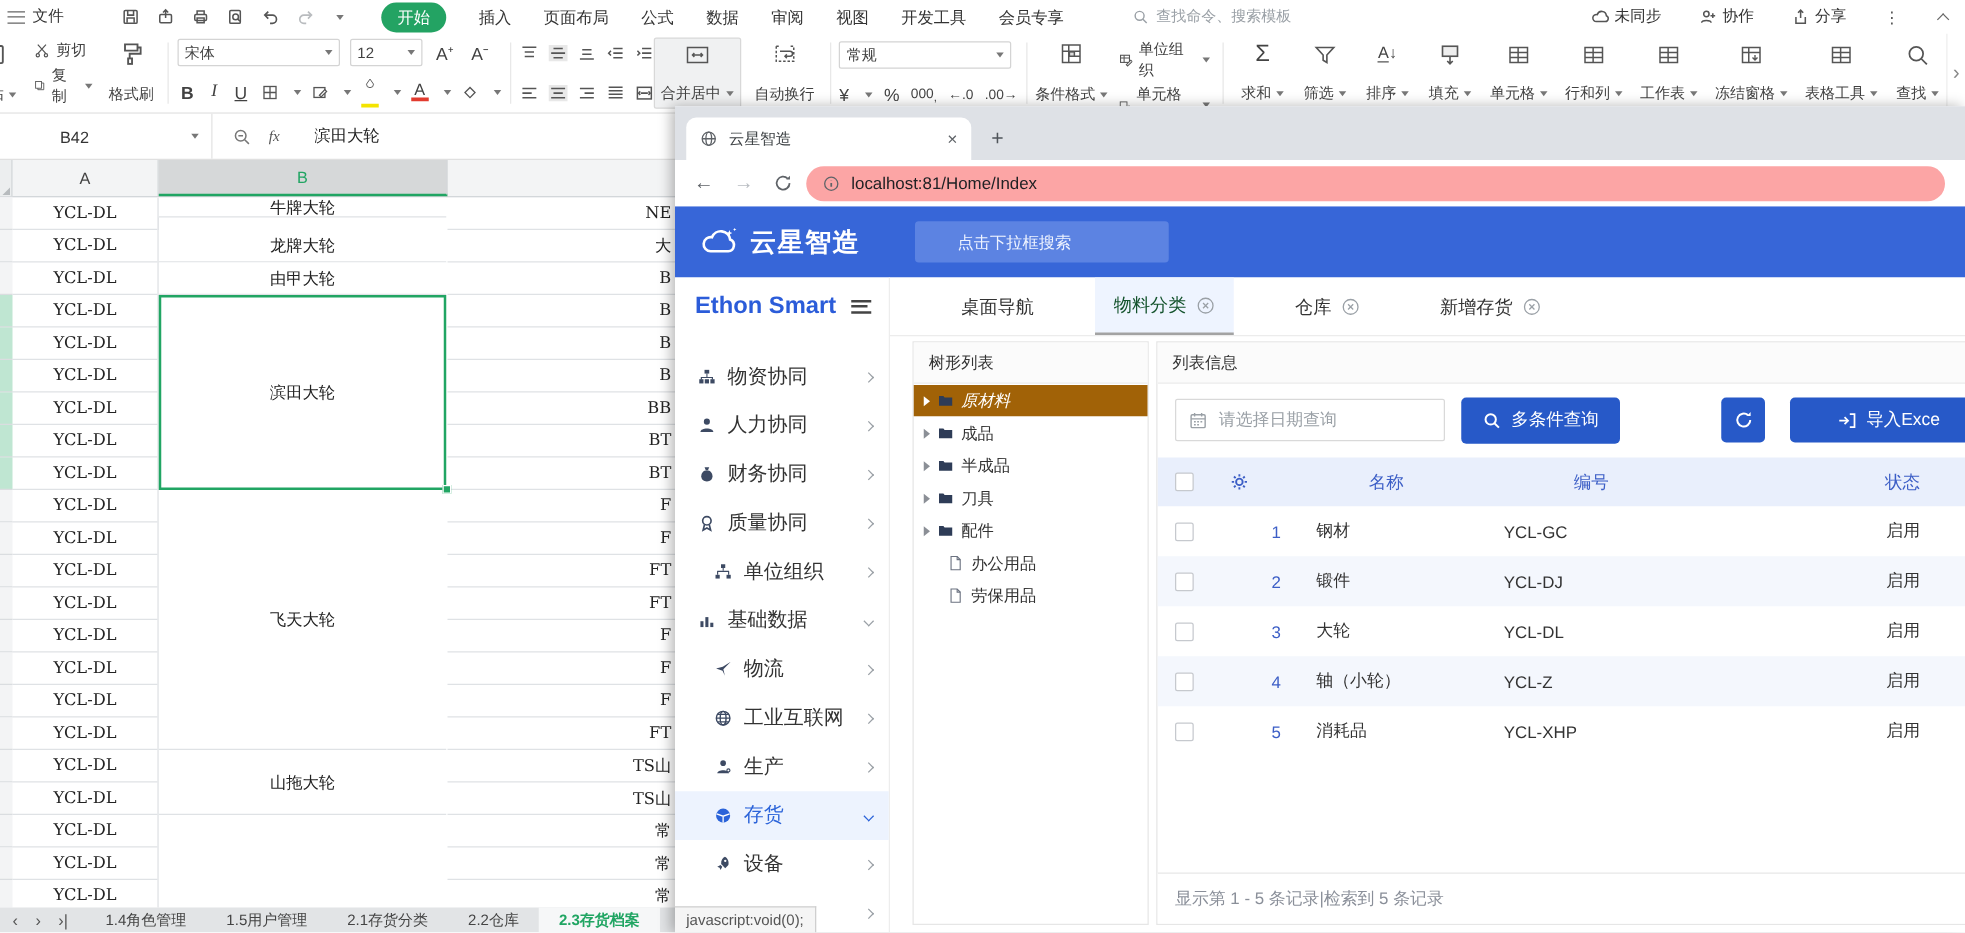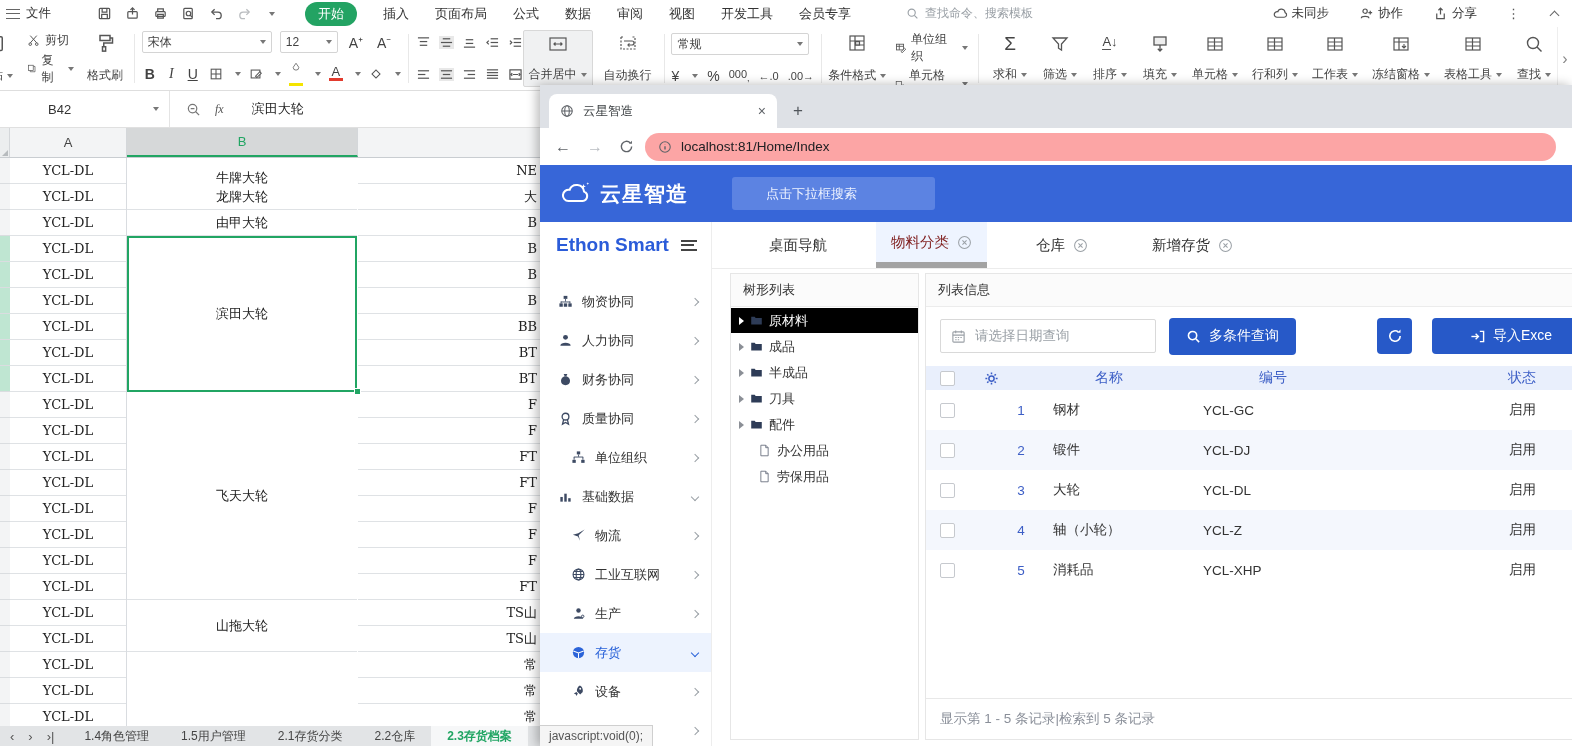--- a/index.html
+++ b/index.html
@@ -109,61 +109,61 @@
   .logotext{font-size:21px;font-weight:bold;letter-spacing:1px;}
   .hsearch{margin-left:44px;width:203px;height:33px;background:#5c83e2;border-radius:3px;display:flex;align-items:center;padding-left:34px;color:#eef3ff;font-size:13px;}
 
   .appbody{position:absolute;top:57px;left:0;right:0;bottom:0;display:flex;}
   .sidebar{width:172px;border-right:1px solid #ededed;position:relative;background:#fff;flex:none;}
   .brandrow{height:46px;display:flex;align-items:center;padding-left:16px;gap:12px;}
   .brand{font-size:19px;font-weight:bold;color:#2b5cd9;}
   .hamb{width:16px;height:11px;border-top:2px solid #444;border-bottom:2px solid #444;position:relative;}
   .hamb::after{content:"";position:absolute;left:0;right:3px;top:2.5px;border-top:2px solid #444;}
   .menu{padding-top:14px;}
-  .mitem{height:39px;display:flex;align-items:center;gap:9px;padding:0 13px 0 18px;font-size:13px;color:#333;}
+  .mitem{height:39px;display:flex;align-items:center;gap:9px;padding:0 13px 0 18px;font-size:16px;color:#333;}
   .mitem.child{padding-left:31px;}
   .mitem .micon svg{width:15px;height:15px;}
   .mitem .chev{margin-left:auto;}
   .mitem.active{background:#edf3fe;color:#2b63d9;}
   .mitem.active .chev{border-color:#2b63d9;}
 
   .statusbox{position:absolute;left:0;bottom:0;background:#f5f5f5;border:1px solid #cfcfcf;border-left:none;border-bottom:none;padding:3px 9px;font-size:12px;color:#555;z-index:9;}
 
   .mainarea{flex:1;position:relative;background:#fff;}
   .navtabs{height:47px;border-bottom:1px solid #ececec;display:flex;align-items:stretch;padding-left:42px;gap:34px;font-size:14.5px;color:#333;}
   .ntab{display:flex;align-items:center;gap:8px;padding:0 15px;cursor:default;}
-  .ntab.active{background:#eef4ff;color:#7f1d1d;border-bottom:6px solid #a3a3a3;}
+  .ntab.active{background:#eef4ff;color:#14532d;border-bottom:2px solid #a3a3a3;}
   .cx svg{width:15px;height:15px;}
 
   .content{position:absolute;top:47px;left:0;right:0;bottom:0;}
   .card{position:absolute;border:1px solid #e6e6e6;background:#fff;}
   .treecard{left:18px;top:4px;width:189px;bottom:6px;}
   .cardhead{height:33px;display:flex;align-items:center;padding-left:12px;font-size:13px;color:#333;border-bottom:1px solid #ececec;background:#fbfbfb;}
   .titem{height:25px;display:flex;align-items:center;gap:6px;padding-left:8px;font-size:13px;color:#333;margin-top:1px;}
-  .titem.selected{background:#000000;color:#fff;}
+  .titem.selected{background:#a16207;color:#fff;font-style:italic;}
   .titem.selected .tcaret{border-left-color:#fff;}
   .titem.file{padding-left:27px;}
   .tcaret{width:0;height:0;border-top:4px solid transparent;border-bottom:4px solid transparent;border-left:5px solid #8b8f96;}
   .ticon svg{width:13px;height:13px;}
 
   .listcard{left:213px;top:4px;right:-1px;bottom:6px;overflow:hidden;}
   .toolbar{height:58px;display:flex;align-items:center;padding-left:14px;position:relative;}
   .dateinput{width:216px;height:34px;border:1px solid #d9d9d9;border-radius:2px;display:flex;align-items:center;gap:9px;padding:0 10px;color:#9aa0a6;font-size:13.5px;}
   .dateinput svg{width:15px;height:15px;}
   .bluebtn{background:#2759c8;color:#fff;border-radius:4px;display:flex;align-items:center;justify-content:center;gap:8px;font-size:14px;}
   .querybtn{margin-left:13px;height:37px;padding:0 17px;}
   .querybtn svg{width:15px;height:15px;}
   .refreshbtn{position:absolute;right:160px;top:11px;width:35px;height:36px;}
   .refreshbtn svg{width:16px;height:16px;}
   .importbtn{position:absolute;right:-12px;top:11px;width:152px;height:36px;border-radius:4px 0 0 4px;padding-left:6px;}
   .importbtn svg{width:15px;height:15px;}
 
   .dtable{position:absolute;top:92px;left:0;right:0;font-size:13.5px;}
   .thead,.trow{display:flex;align-items:center;height:40px;}
-  .thead{height:24px;background:#e9effc;color:#3c5ec6;font-size:14px;gap:14px;}
+  .thead{height:39px;background:#e9effc;color:#3c5ec6;font-size:14px;gap:14px;}
   .cb{width:15px;height:15px;border:1px solid #c6c9ce;border-radius:2px;background:#fff;margin-left:14px;flex:none;}
   .c-gear{width:44px;display:flex;justify-content:center;}
   .c-gear svg{width:15px;height:15px;}
   .c-num{width:44px;text-align:center;color:#3c5ec6;}
   .c-name{width:160px;padding-left:10px;}
   .c-code{flex:1;}
   .c-status{width:105px;padding-right:36px;text-align:right;}
   .trow{color:#333;}
   .trow:nth-child(even){background:#f4f7fd;}
   .listfooter{position:absolute;bottom:0;left:0;right:0;height:41px;border-top:1px solid #e8e8e8;display:flex;align-items:center;padding-left:14px;color:#8a8f99;font-size:13.5px;background:#fff;}
@@ -664,21 +664,21 @@
         <div class="cellA" style="height: 26px;">YCL-DL</div>
         <div class="cellA" style="height: 26px;">YCL-DL</div>
         <div class="cellA" style="height: 26px;">YCL-DL</div>
         <div class="cellA" style="height: 26px;">YCL-DL</div>
         <div class="cellA" style="height: 26px;">YCL-DL</div>
         <div class="cellA" style="height: 26px;">YCL-DL</div>
         <div class="cellA" style="height: 26px;">YCL-DL</div>
         <div class="cellA" style="height: 26px;">YCL-DL</div>
       </div>
     <div class="gcolB" id="colB">
-        <div class="cellB" style="top: 12px; height: 16px;">牛牌大轮</div>
+        <div class="cellB" style="top: 0px; height: 16px;">牛牌大轮</div>
         <div class="cellB" style="top: 26px; height: 26px;">龙牌大轮</div>
         <div class="cellB" style="top: 52px; height: 26px;">由甲大轮</div>
         <div class="cellB sel" style="top: 78px; height: 156px;">滨田大轮</div>
         <div class="cellB" style="top: 234px; height: 208px;">飞天大轮</div>
         <div class="cellB" style="top: 442px; height: 52px;">山拖大轮</div>
         <div class="cellB" style="top: 494px; height: 78px;"></div>
         <div class="fillhandle" style="left: 227px; top: 230px;"></div>
       </div>
     <div class="gcolC" id="colC">
         <div class="cellC" style="height: 26px;">NE</div>

